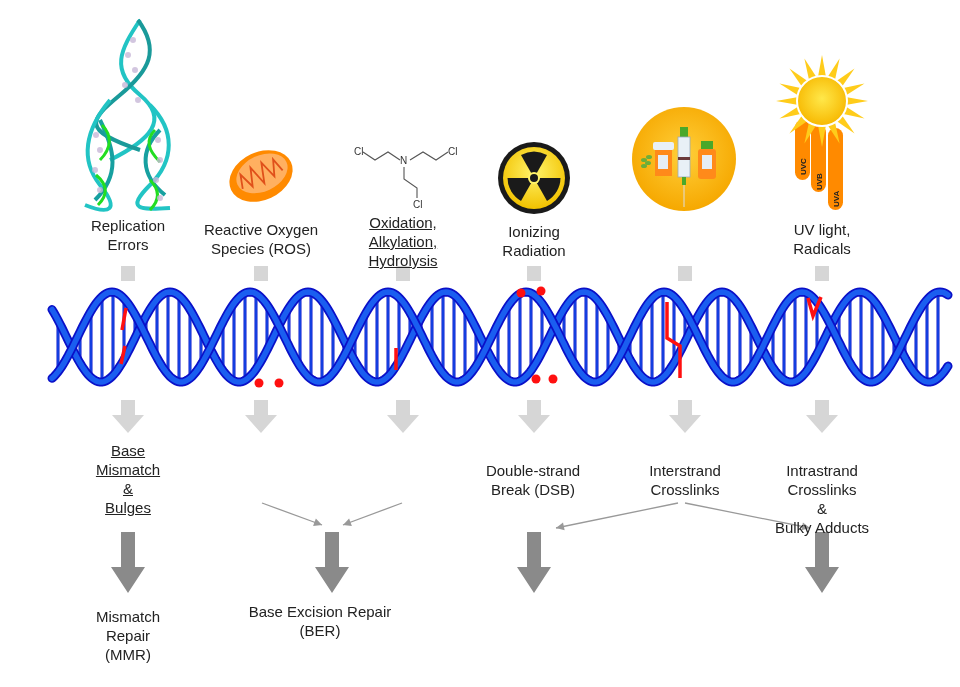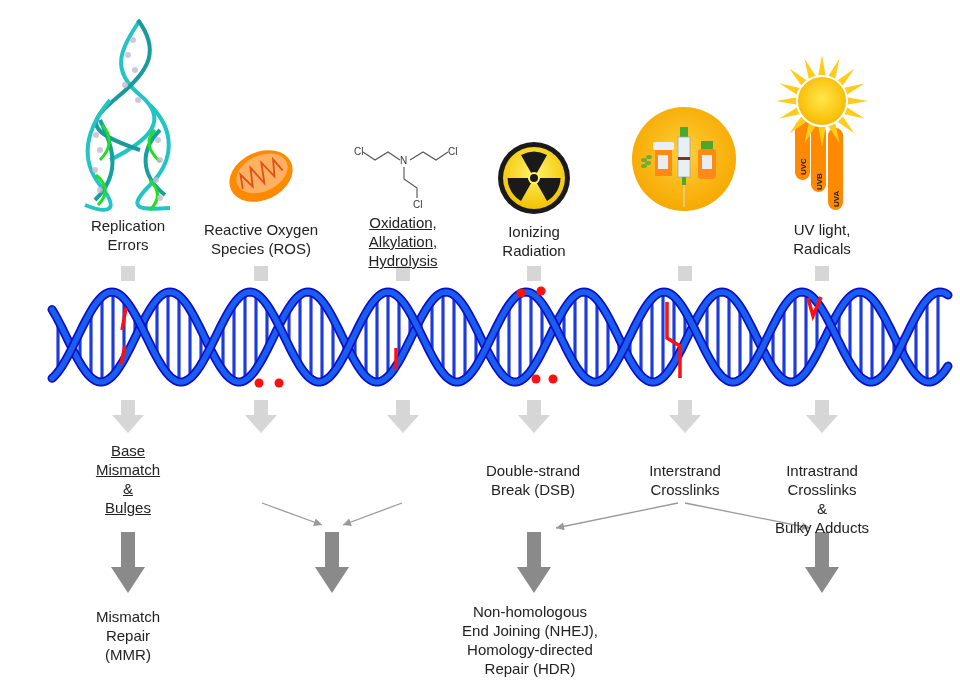--- a/index.html
+++ b/index.html
@@ -384,17 +384,15 @@
   <div class="lbl" style="left:620px;top:461px;width:130px;">Interstrand
 Crosslinks</div>
   <div class="lbl" style="left:752px;top:441px;width:140px;margin-top:20px;">Intrastrand
 Crosslinks
 &amp;
 Bulky Adducts</div>
 
   <div class="lbl" style="left:68px;top:607px;width:120px;">Mismatch
 Repair
 (MMR)</div>
-  <div class="lbl" style="left:445px;top:602px;width:170px;">Non-homologous
-End Joining (NHEJ),
-Homology-directed
-Repair (HDR)</div>
+  <div class="lbl" style="left:220px;top:602px;width:200px;">Base Excision Repair
+(BER)</div>
 </div>
 
 </body></html>

